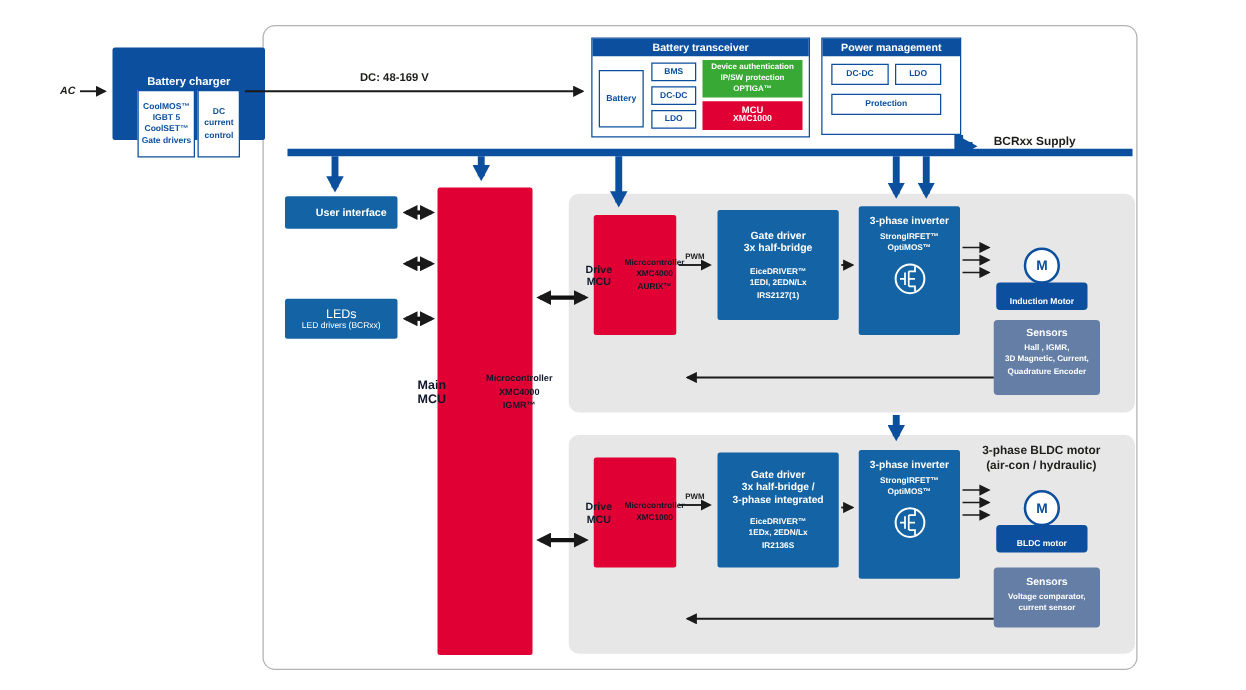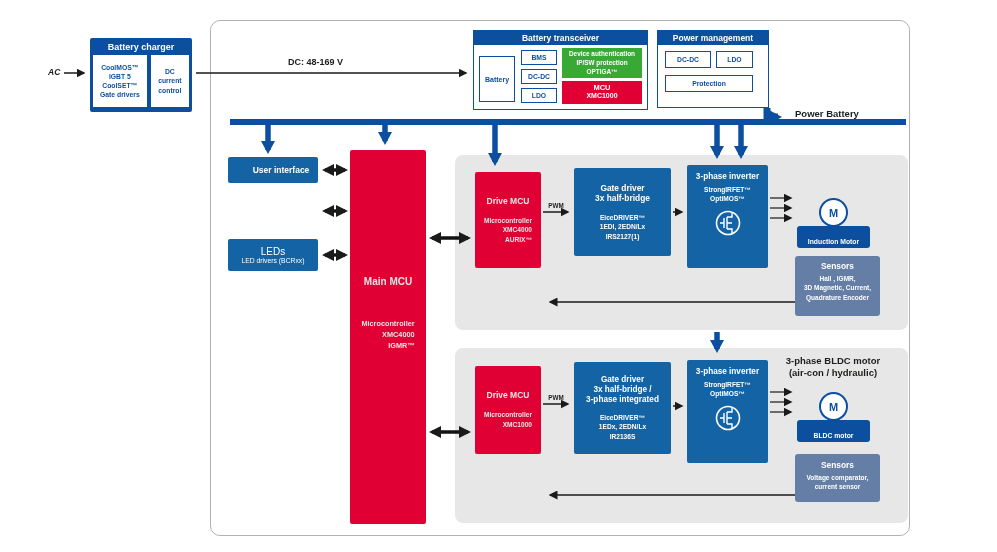--- a/index.html
+++ b/index.html
@@ -12,21 +12,21 @@
     --text-dark:#1d1d1b;
   }
   *{margin:0;padding:0;box-sizing:border-box}
   body{background:#fff;font-family:"Liberation Sans",sans-serif;color:var(--text-dark)}
   .canvas{position:relative;width:997px;height:552px;background:#fff;overflow:hidden}
   .abs{position:absolute}
   .pre{white-space:pre-line}
   .z1{z-index:1}.z2{z-index:2}
   .overlay{position:absolute;left:0;top:0;z-index:3;pointer-events:none}
   .blue-box{background:var(--box-blue);color:#fff;border-radius:2px;display:flex;flex-direction:column;align-items:center;justify-content:center;text-align:center}
-  .red-box{background:var(--red);color:#e5e5e5;display:flex;flex-direction:column;align-items:center;justify-content:center;text-align:right;border-radius:2px}
+  .red-box{background:var(--red);color:#0f172a;display:flex;flex-direction:row;align-items:center;justify-content:center;text-align:center;border-radius:2px}
   .white-box{background:#fff;border:1px solid var(--dark-blue);color:var(--dark-blue);display:flex;align-items:center;justify-content:center;text-align:center;font-weight:bold}
   .hdr{background:var(--dark-blue);color:#fff;font-weight:bold;display:flex;align-items:center;justify-content:center}
   .lb{stroke:#1a1a1a;stroke-width:1.5;fill:none}
   .lb2{stroke:#1a1a1a;stroke-width:1.2;fill:none}
   .lB{stroke:#111;stroke-width:3.4;fill:none}
   .lu{stroke:var(--dark-blue);stroke-width:5.5;fill:none}
   .lu2{stroke:var(--dark-blue);stroke-width:7;fill:none}
   .fb{fill:#1a1a1a}
   .fu{fill:var(--dark-blue)}
 </style>
@@ -35,21 +35,21 @@
 
 <div class="canvas">
 
   <div class="abs" style="left:210px;top:20px;width:700px;height:516px;border:1.5px solid #b2b2b2;border-radius:10px;"></div>
 
   <div class="abs z1" style="left:455px;top:155px;width:453px;height:175px;background:var(--group-gray);border-radius:8px;"></div>
   <div class="abs z1" style="left:455px;top:348px;width:453px;height:175px;background:var(--group-gray);border-radius:8px;"></div>
 
   <div class="abs z2" style="left:48px;top:67px;font-size:8.5px;font-weight:bold;font-style:italic;">AC</div>
 
-  <div class="abs z2" style="left:90px;top:38px;width:102px;height:74px;background:var(--dark-blue);padding:2px;border-radius:2px;">
+  <div class="abs z2" style="left:90px;top:38px;width:122px;height:74px;background:var(--dark-blue);padding:20px;border-radius:2px;">
     <div style="color:#fff;font-weight:bold;font-size:9px;text-align:center;height:14px;line-height:14px;">Battery charger</div>
     <div style="display:flex;gap:2px;height:54px;">
       <div class="white-box pre" style="flex:1.4;font-size:6.8px;line-height:1.35;">CoolMOS™
 IGBT 5
 CoolSET™
 Gate drivers</div>
       <div class="white-box pre" style="flex:1;font-size:6.8px;line-height:1.35;">DC
 current
 control</div>
     </div>
@@ -72,21 +72,21 @@
     <div style="font-size:7px;font-weight:bold;">XMC1000</div>
   </div>
 
   <div class="abs z2" style="left:657px;top:30px;width:112px;height:78px;background:#fff;border:1px solid var(--dark-blue);">
     <div class="hdr" style="height:14px;font-size:8.5px;">Power management</div>
   </div>
   <div class="abs z2 white-box" style="left:665px;top:51px;width:46px;height:17px;font-size:6.8px;">DC-DC</div>
   <div class="abs z2 white-box" style="left:716px;top:51px;width:37px;height:17px;font-size:6.8px;">LDO</div>
   <div class="abs z2 white-box" style="left:665px;top:75px;width:88px;height:17px;font-size:6.8px;">Protection</div>
 
-  <div class="abs z2" style="left:795px;top:108px;font-size:9.5px;font-weight:bold;">Power Battery</div>
+  <div class="abs z2" style="left:795px;top:108px;font-size:9.5px;font-weight:bold;">BCRxx Supply</div>
 
   <div class="abs z2 blue-box" style="left:228px;top:157px;width:90px;height:26px;">
     <div style="font-size:8.5px;font-weight:bold;padding-left:16px;">User interface</div>
     <div style="font-size:6.8px;"></div>
   </div>
   <div class="abs z2 blue-box" style="left:228px;top:239px;width:90px;height:32px;">
     <div style="font-size:10px;font-weight:normal;">LEDs</div>
     <div style="font-size:6.8px;">LED drivers (BCRxx)</div>
   </div>
 

